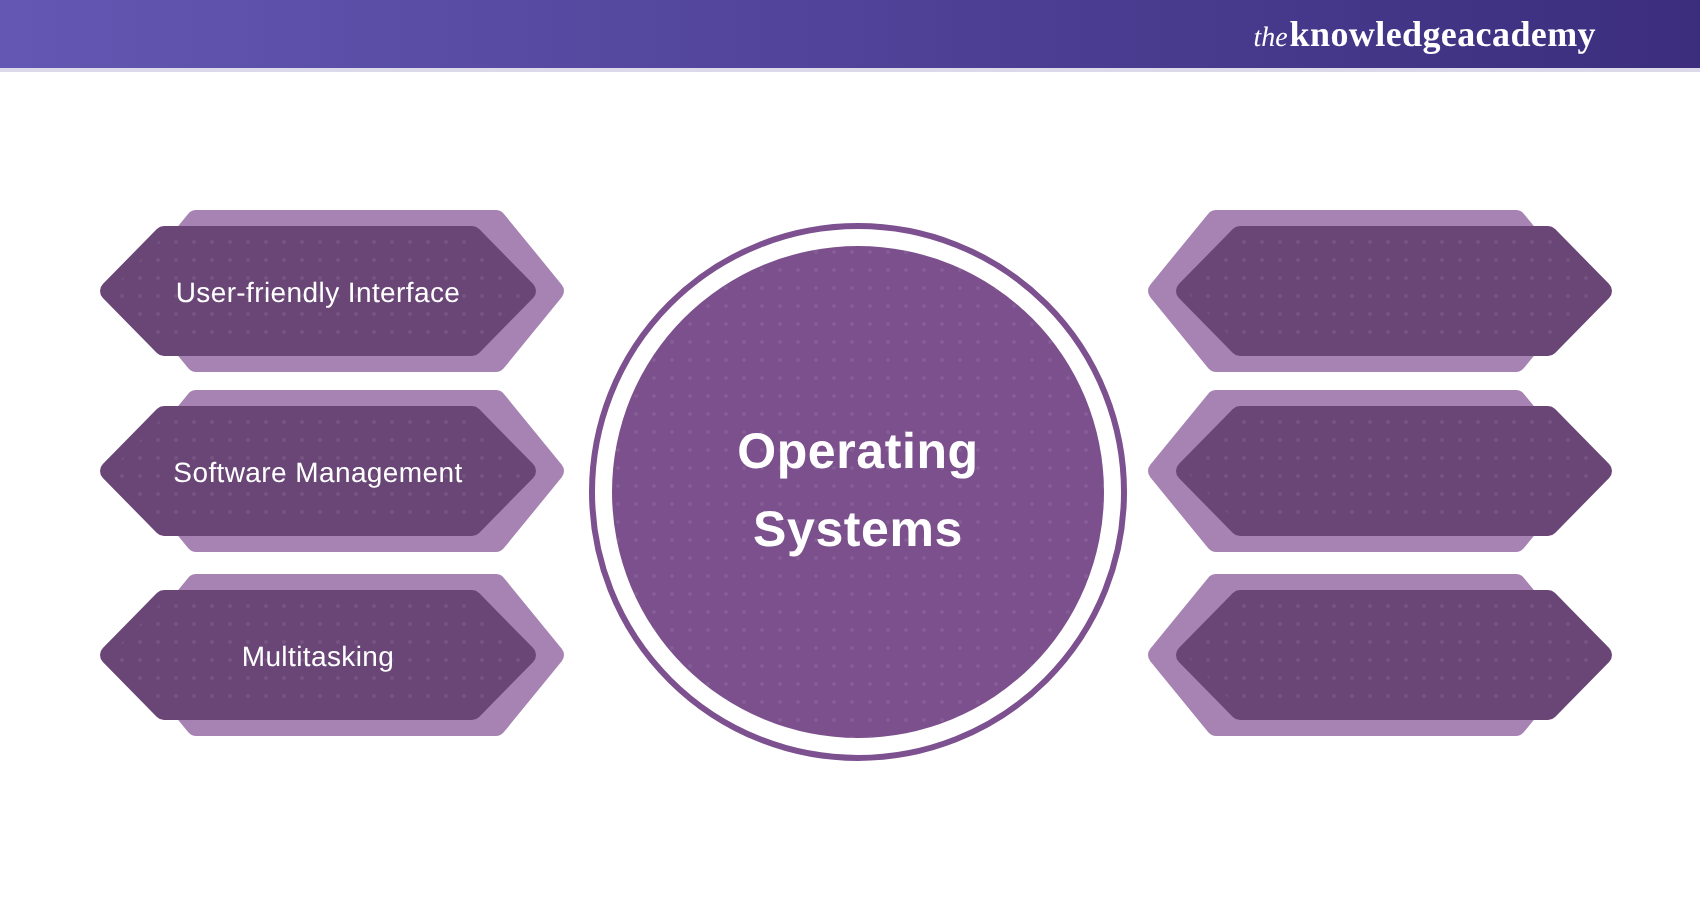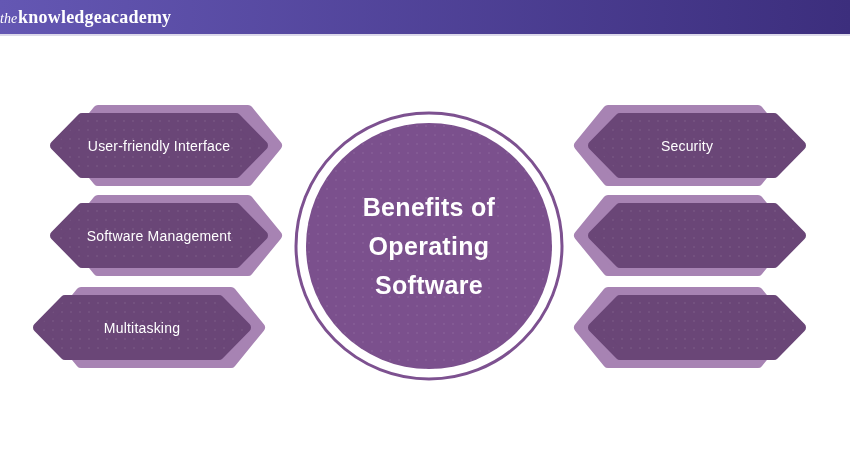--- a/index.html
+++ b/index.html
@@ -7,22 +7,22 @@
     width:850px;height:450px;position:relative;overflow:hidden;
     background:#ffffff;
     font-family:"Liberation Sans", sans-serif;
     -webkit-font-smoothing:antialiased;
   }
   
   .header{
     position:absolute;left:0;top:0;width:850px;height:36px;
     background:linear-gradient(to right, var(--header-gradient-start,#6457b3), var(--header-gradient-end,#3c2e7d));
     border-bottom:2px solid #dcd9ea;
-    display:flex;align-items:center;
-    padding-right:34px;box-sizing:border-box;
+    display:flex;align-items:center;justify-content:flex-end;
+    padding-right:52px;box-sizing:border-box;
   }
   .logo{color:#ffffff;font-family:"Liberation Serif", serif;white-space:nowrap;line-height:1;}
   .logo .logo-the{font-style:italic;font-size:14px;font-weight:400;margin-right:1px;}
   .logo .logo-knowledge,.logo .logo-academy{font-size:18px;font-weight:700;letter-spacing:.2px;}
   
   .hex-item{position:absolute;width:240px;height:89px;}
   .hex-svg{position:absolute;left:0;top:0;display:block;}
   .pback{fill:var(--hex-back,#a783b3);stroke:var(--hex-back,#a783b3);stroke-width:10;stroke-linejoin:round;}
   .pmain{fill:var(--hex-main,#6a4677);stroke:var(--hex-main,#6a4677);stroke-width:10;stroke-linejoin:round;}
   .pdots{fill:url(#dots);stroke:none;}
@@ -71,36 +71,35 @@
 
 <div class="hex-item left" style="left:50px;top:191px;">
   <svg class="hex-svg" width="240" height="89" viewBox="0 0 240 89">
     <polygon class="pback" points="19,44.5 48,9 198,9 227,44.5 198,80 48,80"></polygon>
     <polygon class="pmain" points="5,44.5 32,17 186,17 213,44.5 186,72 32,72"></polygon>
     <polygon class="pdots" points="5,44.5 32,17 186,17 213,44.5 186,72 32,72"></polygon>
   </svg>
   <div class="hex-label">Software Management</div>
 </div>
 
-<div class="hex-item left" style="left:33px;top:283px;">
+<div class="hex-item left" style="left:50px;top:283px;">
   <svg class="hex-svg" width="240" height="89" viewBox="0 0 240 89">
     <polygon class="pback" points="19,44.5 48,9 198,9 227,44.5 198,80 48,80"></polygon>
     <polygon class="pmain" points="5,44.5 32,17 186,17 213,44.5 186,72 32,72"></polygon>
     <polygon class="pdots" points="5,44.5 32,17 186,17 213,44.5 186,72 32,72"></polygon>
   </svg>
   <div class="hex-label">Multitasking</div>
 </div>
 
 <div class="hex-item right" style="left:566px;top:101px;">
   <svg class="hex-svg" width="240" height="89" viewBox="0 0 240 89">
     <polygon class="pback" points="13,44.5 42,9 192,9 221,44.5 192,80 42,80"></polygon>
     <polygon class="pmain" points="27,44.5 54,17 208,17 235,44.5 208,72 54,72"></polygon>
     <polygon class="pdots" points="27,44.5 54,17 208,17 235,44.5 208,72 54,72"></polygon>
   </svg>
-  <div class="hex-label">Security</div>
 </div>
 
 <div class="hex-item right" style="left:566px;top:191px;">
   <svg class="hex-svg" width="240" height="89" viewBox="0 0 240 89">
     <polygon class="pback" points="13,44.5 42,9 192,9 221,44.5 192,80 42,80"></polygon>
     <polygon class="pmain" points="27,44.5 54,17 208,17 235,44.5 208,72 54,72"></polygon>
     <polygon class="pdots" points="27,44.5 54,17 208,17 235,44.5 208,72 54,72"></polygon>
   </svg>
 </div>
 
@@ -112,17 +111,16 @@
   </svg>
 </div>
 
 <div class="center-circle">
   <svg width="280" height="280" viewBox="0 0 280 280">
     <circle class="ring-outer" cx="140" cy="140" r="133"></circle>
     <circle class="circle-inner" cx="140" cy="140" r="123"></circle>
     <circle cx="140" cy="140" r="123" fill="url(#dots)"></circle>
   </svg>
   <div class="circle-title">
-    <span>Benefits of</span>
     <span>Operating</span>
-    <span>Software</span>
+    <span>Systems</span>
   </div>
 </div>
 
 </body></html>

